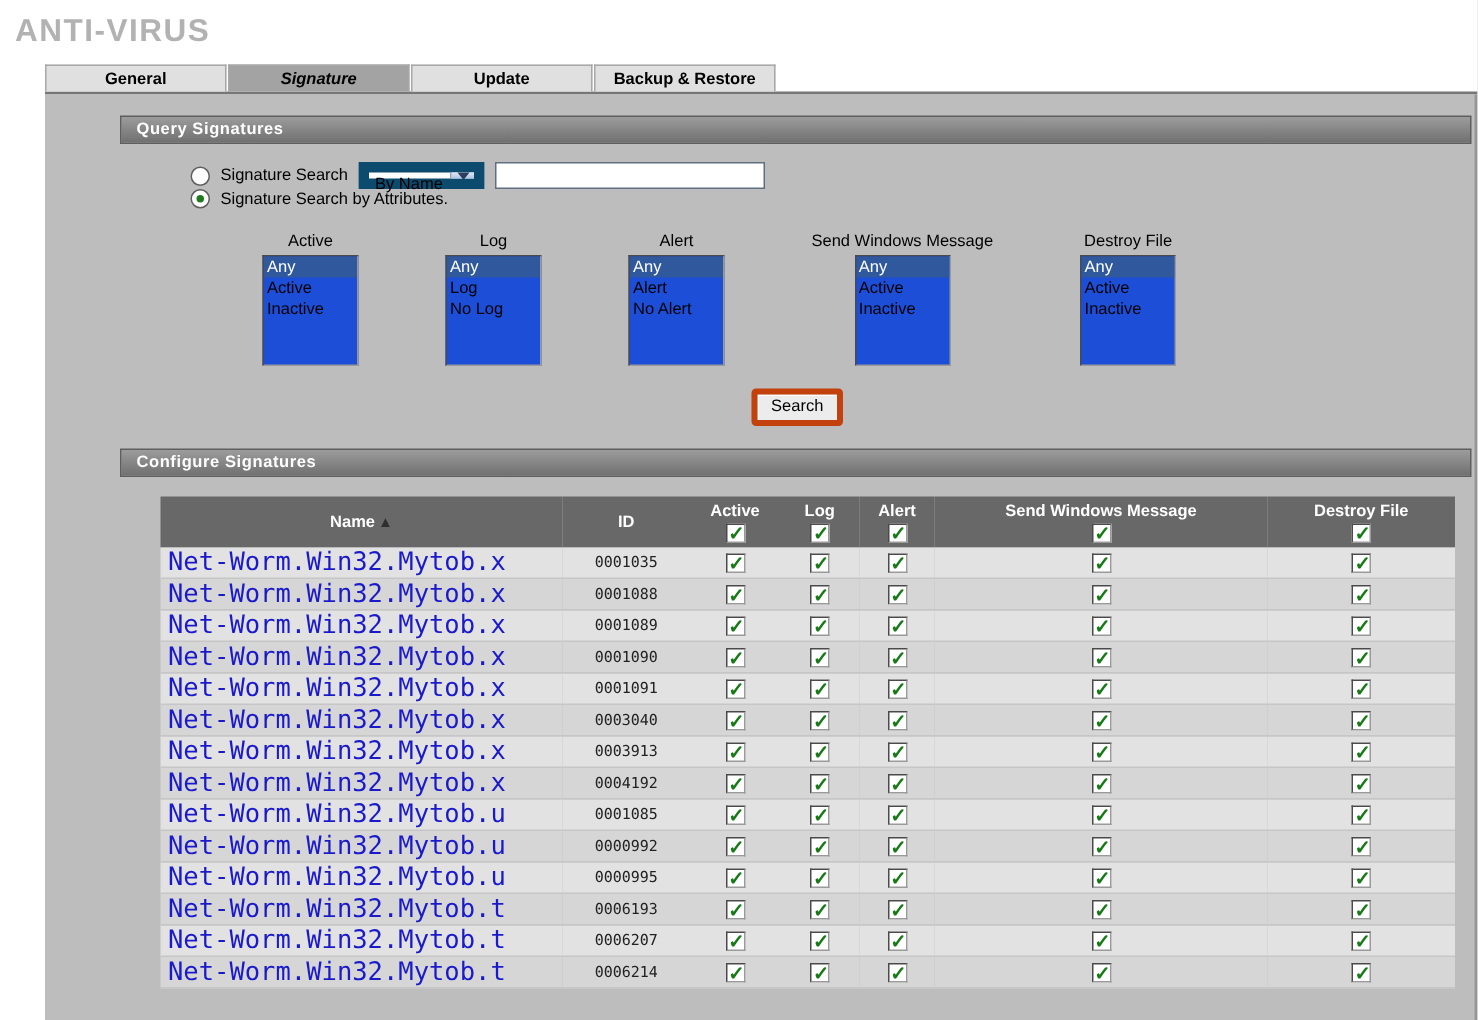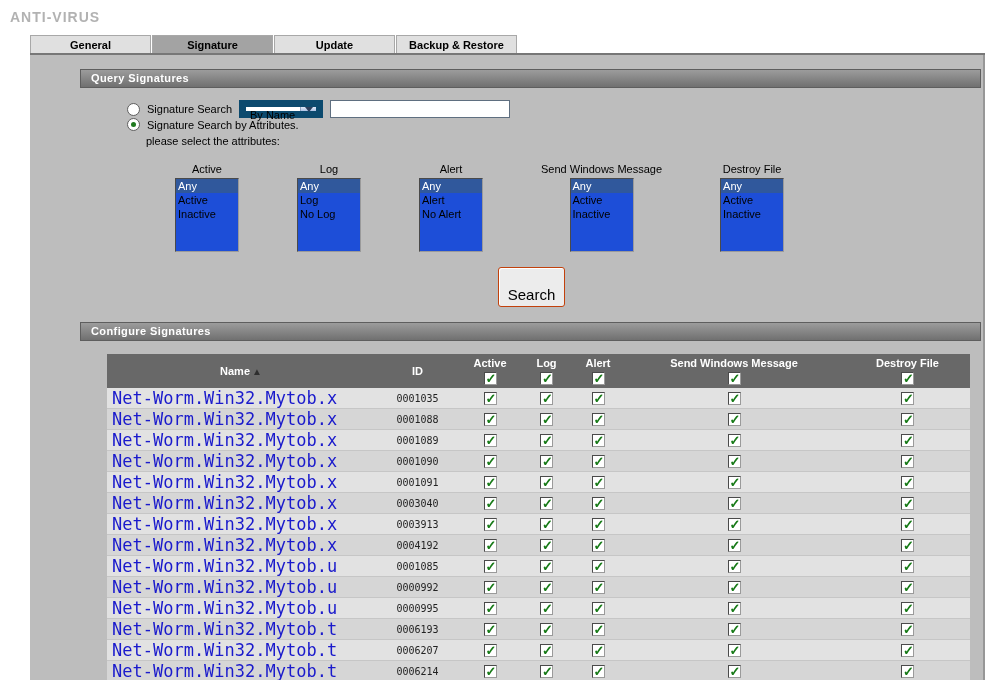--- a/index.html
+++ b/index.html
@@ -1,26 +1,26 @@
 <!DOCTYPE html>
 <html><head>
 <meta charset="utf-8">
 <style>
   * { box-sizing: border-box; margin: 0; padding: 0; }
   html,body { width: 985px; height: 680px; overflow: hidden; background:#fff;
     font-family: "Liberation Sans", sans-serif; font-size: 11px; color:#000; }
 
-  .page-title { color:#b2b2b2; font-weight:bold; font-size:14px; letter-spacing:1px;
+  .page-title { color:#b2b2b2; font-weight:bold; font-size:21px; letter-spacing:1px;
     margin:9px 0 10px 10px; }
 
   .tabs { margin-left:30px; width:955px; display:flex; border-bottom:2px solid #777; }
   .tab { width:121px; text-align:center; font-weight:bold; font-size:11px;
     padding:3px 0 2px 0; background:#e0e0e0; border:1px solid #a8a8a8; border-bottom:none;
     margin-right:1px; cursor:default; }
-  .tab.active { background:#a3a3a3; }
+  .tab.active { background:#a3a3a3;font-style:italic; }
 
   .panel { margin-left:30px; width:955px; height:680px; background:#bdbdbd;
     border-right:2px solid #979797; padding-top:14px; overflow:hidden; }
 
   .section-bar { margin:0 2px 0 50px; background:linear-gradient(#9c9c9c,#707070);
     border:1px solid #5e5e5e; color:#fff; font-weight:bold; font-size:11px;
     padding:2px 0 3px 10px; letter-spacing:.4px; }
 
   .q-row { margin-left:97px; margin-top:12px; display:flex; align-items:center; gap:7px; }
   .q-row2 { margin-top:0; }
@@ -44,22 +44,22 @@
 
   .lb-row { margin-left:145px; margin-top:16px; display:flex; gap:58px; align-items:flex-start; }
   .lb-group { text-align:center; }
   .lb-label { margin-bottom:3px; white-space:nowrap; }
   .lb-box { width:64px; height:74px; background:#1d4ed8; margin:0 auto; text-align:left;
     border:1px solid #9a9a9a; border-top-color:#4a4a4a; border-left-color:#4a4a4a; overflow:hidden; }
   .lb-option { line-height:14px; padding:0 2px; white-space:nowrap; overflow:hidden; cursor:default; }
   .lb-option.selected { background:#30589c; color:#fff; }
 
   .search-row { margin-left:50px; width:903px; text-align:center; margin-top:15px; }
-  .btn { font-family:"Liberation Sans", sans-serif; font-size:15px; padding:18px 9px 3px 9px;
-    background:#ececec; border:1px solid #c2410c; border-radius:3px;
+  .btn { font-family:"Liberation Sans", sans-serif; font-size:11px; padding:2px 9px 3px 9px;
+    background:#ececec; border:4px solid #c2410c; border-radius:3px;
     box-shadow:inset 1px 1px 0 #fff; cursor:default; }
 
   .configure-bar { margin-top:15px; }
   .goto-row { margin-left:83px; margin-top:13px; display:flex; align-items:center; gap:9px; }
 
   table.sig-table { margin:13px 0 0 77px; width:863px; border-collapse:collapse; table-layout:fixed; }
   .sig-table th { background:#686868; color:#fff; font-size:11px; font-weight:bold;
     padding:2px 0; vertical-align:middle; height:34px; }
   .th-label { margin-bottom:2px; white-space:nowrap; }
   .sort-icon { font-size:10px; color:#2e2e2e; margin-left:2px; }
@@ -101,21 +101,20 @@
       <span class="sel-btn"></span>
     </span>
     <input class="text-input" type="text" value="" style="">
   </div>
 
   <div class="q-row q-row2">
     <span class="radio selected"></span>
     <span>Signature Search by Attributes.</span>
   </div>
 
-  <div class="hint-row">please select the attributes:</div>
 
   <div class="lb-row">
   <div class="lb-group">
     <div class="lb-label">Active</div>
     <div class="lb-box">
           <div class="lb-option selected">Any</div>
           <div class="lb-option">Active</div>
           <div class="lb-option">Inactive</div>
         </div>
   </div>

